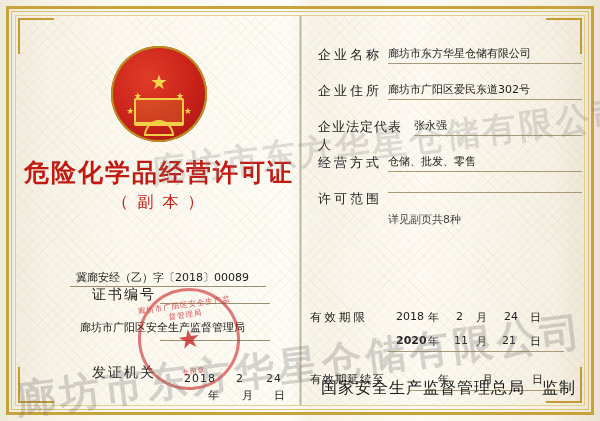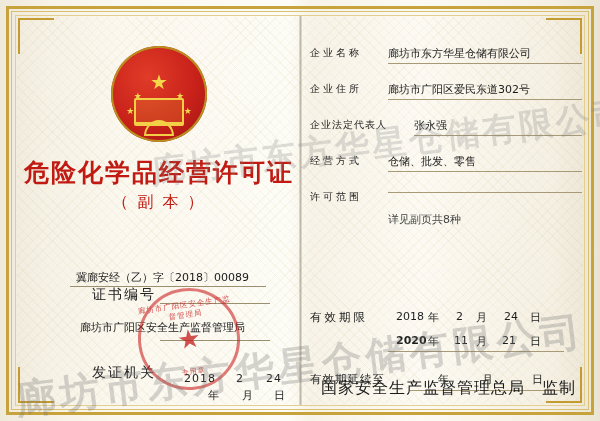--- a/index.html
+++ b/index.html
@@ -127,21 +127,21 @@
   }
 
   
   .right{
     position:absolute;left:310px;top:20px;width:272px;height:381px;
   }
   .row{
     position:absolute;left:0;right:0;height:22px;
   }
   .rlabel{
-    position:absolute;left:0;width:74px;font-size:10px;color:#1d1d1d;
+    position:absolute;left:8px;width:74px;font-size:13px;color:#1d1d1d;
     letter-spacing:3px;
   }
   .rvalue{
     position:absolute;left:78px;right:0;font-size:11px;color:#1a1a1a;
     border-bottom:1px solid #a89a76;padding-bottom:2px;
   }
   .rsub{
     position:absolute;left:78px;font-size:11px;color:#444;
   }
 

